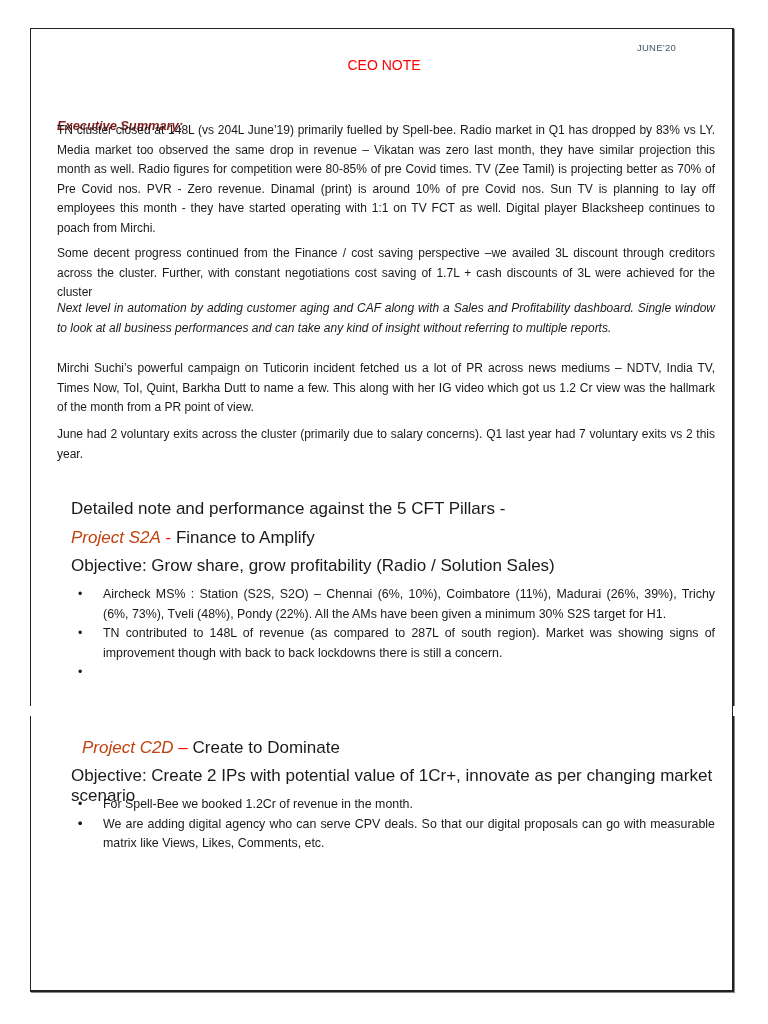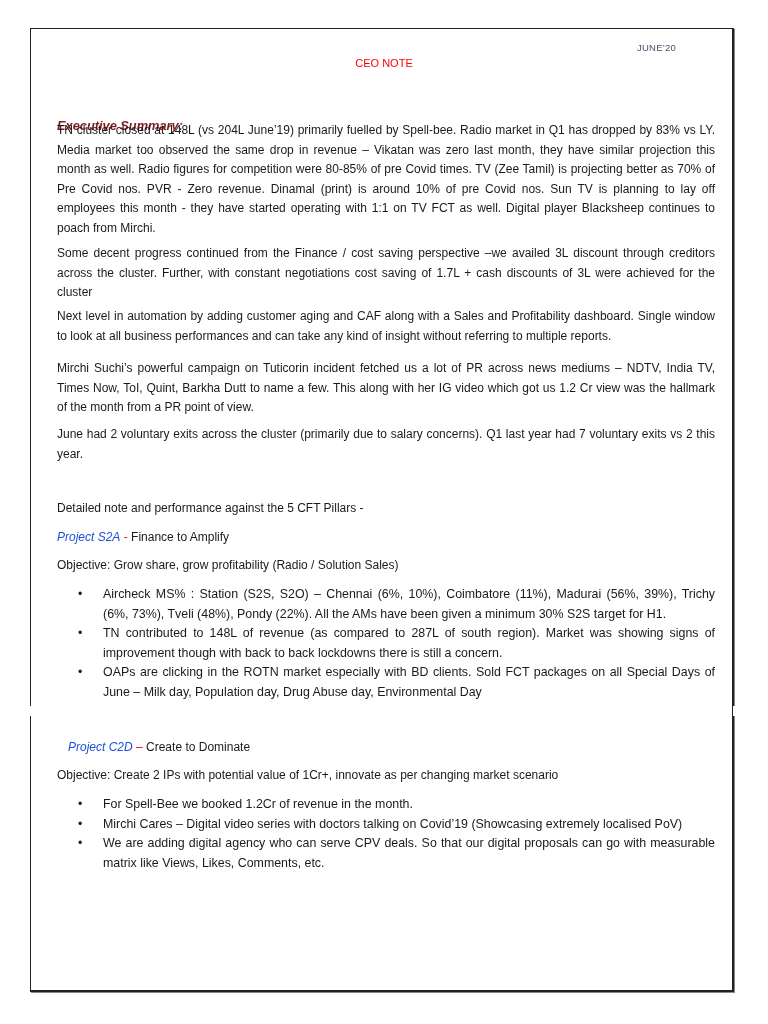--- a/index.html
+++ b/index.html
@@ -45,38 +45,38 @@
     color: #44546a;
     letter-spacing: 0.2px;
     text-align: center;
   }
   .title {
     position: absolute;
     top: 57px;
     left: 0;
     width: 768px;
     text-align: center;
-    font-size: 11px;
+    font-size: 14px;
     color: #ff0000;
   }
   .red { color: #ff0000; }
-  .red-italic { color: #1d4ed8; font-style: italic; }
+  .red-italic { color: #c2410c; font-style: italic; }
   .bold { font-weight: normal; }
   .heading {
     position: absolute;
     left: 57px;
     font-size: 12.8px;
     font-weight: bold;
     font-style: italic;
     color: #7f1d1d;
     margin-top: 24px;
   }
   p { margin: 0; }
   .para { position: absolute; left: 57px; width: 658px; font-size: 12px; line-height: 19.5px; text-align: justify; }
-  .line { position: absolute; left: 57px; width: 658px; font-size: 12px; line-height: 19.5px; }
+  .line { position: absolute; left: 71px; width: 658px; font-size: 17px; line-height: 19.5px; }
   ul.bullets {
     position: absolute;
     left: 57px;
     width: 658px;
     margin: 0;
     padding: 0;
     list-style: none;
     font-size: 12.4px;
     line-height: 19.5px;
   }
@@ -100,39 +100,39 @@
 
 <div class="date">JUNE’20</div>
 <div class="title">CEO NOTE</div>
 
 <div class="heading" style="top:94px;">Executive Summary:</div>
 
 <p class="para" style="top:121px;">TN cluster closed at 148L (vs 204L June’19) primarily fuelled by Spell-bee. Radio market in Q1 has dropped by 83% vs LY. Media market too observed the same drop in revenue – Vikatan was zero last month, they have similar projection this month as well. Radio figures for competition were 80-85% of pre Covid times. TV (Zee Tamil) is projecting better as 70% of Pre Covid nos. PVR - Zero revenue. Dinamal (print) is around 10% of pre Covid nos. Sun TV is planning to lay off employees this month - they have started operating with 1:1 on TV FCT as well. Digital player Blacksheep continues to poach from Mirchi.</p>
 
 <p class="para" style="top:244px;"><span>Some decent progress continued from the Finance / cost saving perspective –we availed </span><span class="bold">3L discount</span><span> through creditors across the cluster. Further, with constant negotiations cost saving of 1.7L + cash discounts of 3L were achieved for the cluster</span></p>
 
-<p class="para" style="top:307px;">Next level in automation by adding customer aging and CAF along with a Sales and Profitability dashboard. Single window to look at all business performances and can take any kind of insight without referring to multiple reports.</p>
+<p class="para" style="top:299px;font-style:italic;">Next level in automation by adding customer aging and CAF along with a Sales and Profitability dashboard. Single window to look at all business performances and can take any kind of insight without referring to multiple reports.</p>
 
 <p class="para" style="top:359px;"><span>Mirchi Suchi’s powerful campaign on Tuticorin incident fetched us a lot of PR across news mediums – NDTV, India TV, Times Now, ToI, Quint, Barkha Dutt to name a few. This along with her IG video which got us </span><span class="bold">1.2 Cr view</span><span> was the hallmark of the month from a PR point of view.</span></p>
 
 <p class="para" style="top:425px;"><span>June had 2 voluntary exits across the cluster (primarily due to salary concerns). </span><span class="bold">Q1 last year had 7 voluntary exits vs 2 this year.</span></p>
 
 <p class="line" style="top:499px;">Detailed note and performance against the 5 CFT Pillars -</p>
 
 <p class="line" style="top:528px;"><span class="red-italic">Project S2A</span><span class="red"> - </span><span>Finance to Amplify</span></p>
 
 <p class="line" style="top:556px;"><span class="bold">Objective</span><span>: Grow share, grow profitability (Radio / Solution Sales)</span></p>
 
 <ul class="bullets" style="top:585px;">
-  <li><span class="bullet">•</span><span>Aircheck MS% : Station (S2S, S2O) – Chennai (6%, 10%), Coimbatore (11%), Madurai (56%, 39%), Trichy (6%, 73%), Tveli (48%), Pondy (22%). All the AMs have been given a minimum 30% S2S target for H1.</span></li>
+  <li><span class="bullet">•</span><span>Aircheck MS% : Station (S2S, S2O) – Chennai (6%, 10%), Coimbatore (11%), Madurai (26%, 39%), Trichy (6%, 73%), Tveli (48%), Pondy (22%). All the AMs have been given a minimum 30% S2S target for H1.</span></li>
   <li><span class="bullet">•</span><span>TN contributed to 148L of revenue (as compared to 287L of south region). Market was showing signs of improvement though with back to back lockdowns there is still a concern.</span></li>
-  <li><span class="bullet">•</span><span>OAPs are clicking in the ROTN market especially with BD clients. Sold FCT packages on all Special Days of June – Milk day, Population day, Drug Abuse day, Environmental Day</span></li>
+  <li><span class="bullet">•</span></li>
 </ul>
 
 <p class="line" style="top:738px;margin-left:11px;"><span class="red-italic">Project C2D</span><span class="red"> – </span><span>Create to Dominate</span></p>
 
 <p class="line" style="top:766px;"><span class="bold">Objective</span><span>: Create 2 IPs with potential value of 1Cr+, innovate as per changing market scenario</span></p>
 
 <ul class="bullets" style="top:795px;">
   <li><span class="bullet">•</span><span>For Spell-Bee we booked 1.2Cr of revenue in the month.</span></li>
-  <li><span class="bullet">•</span><span>Mirchi Cares – Digital video series with doctors talking on Covid’19 (Showcasing extremely localised PoV)</span></li>
+  <li><span class="bullet">•</span></li>
   <li><span class="bullet">•</span><span>We are adding digital agency who can serve CPV deals. So that our digital proposals can go with measurable matrix like Views, Likes, Comments, etc.</span></li>
 </ul>
 
 </body></html>

